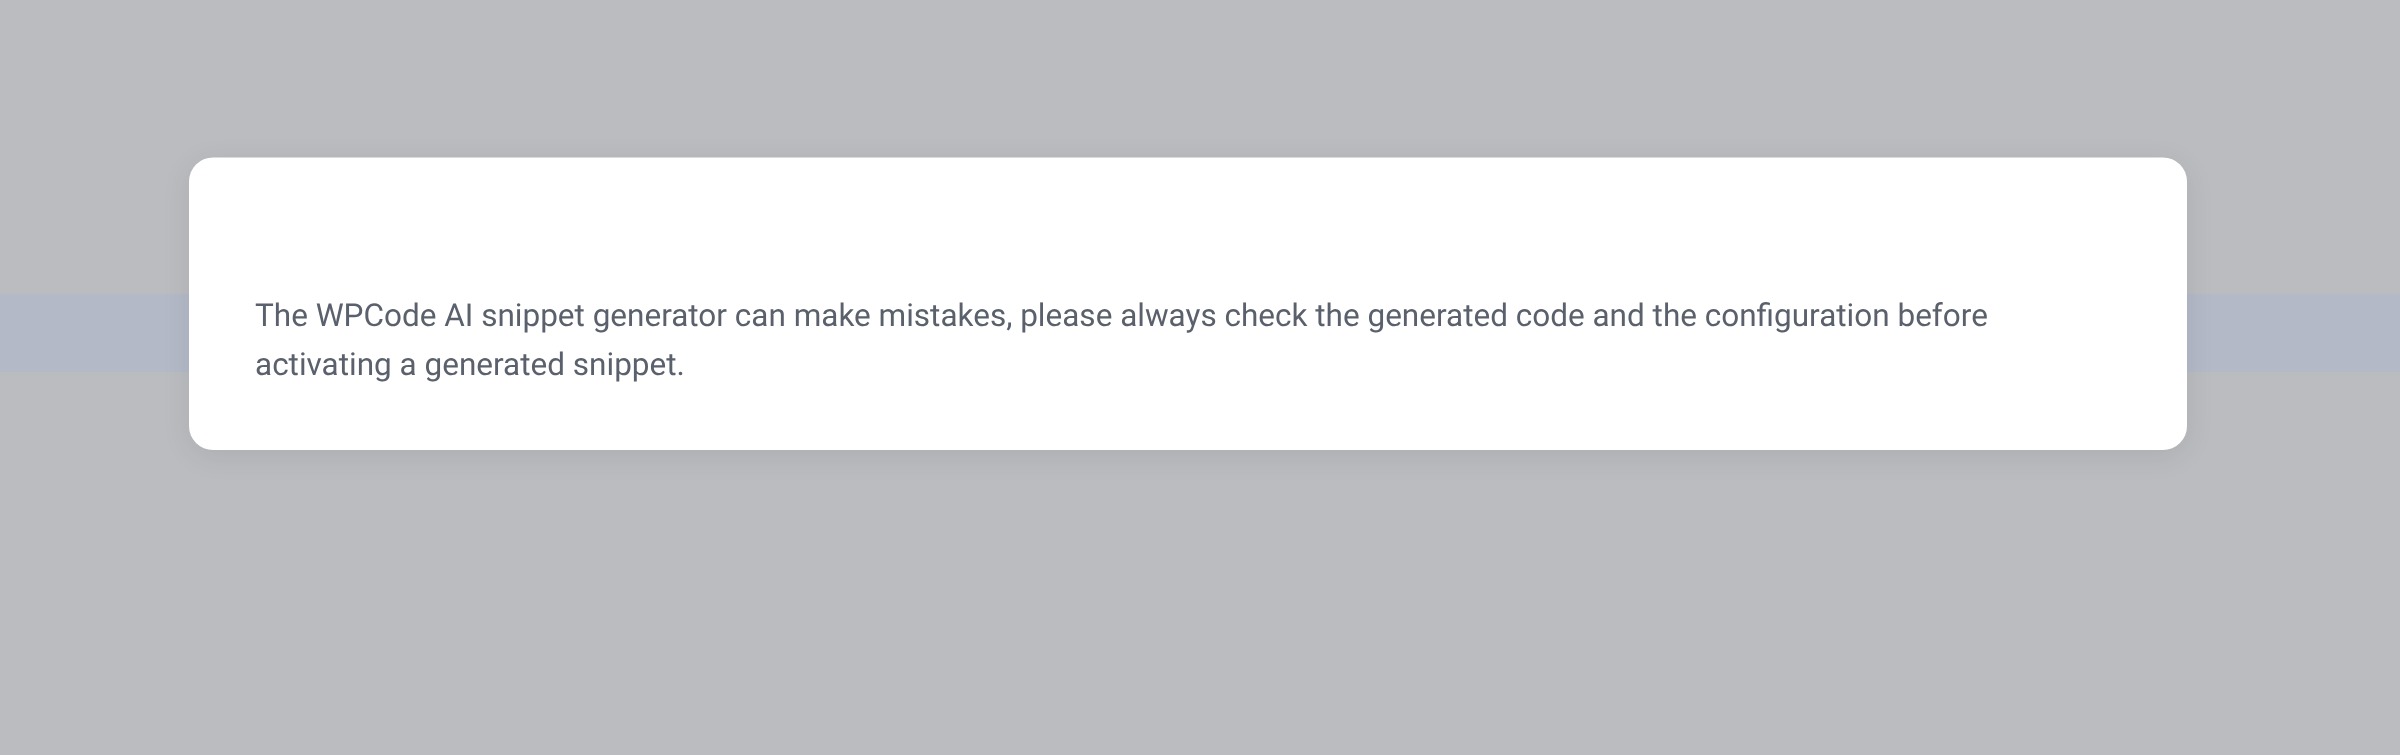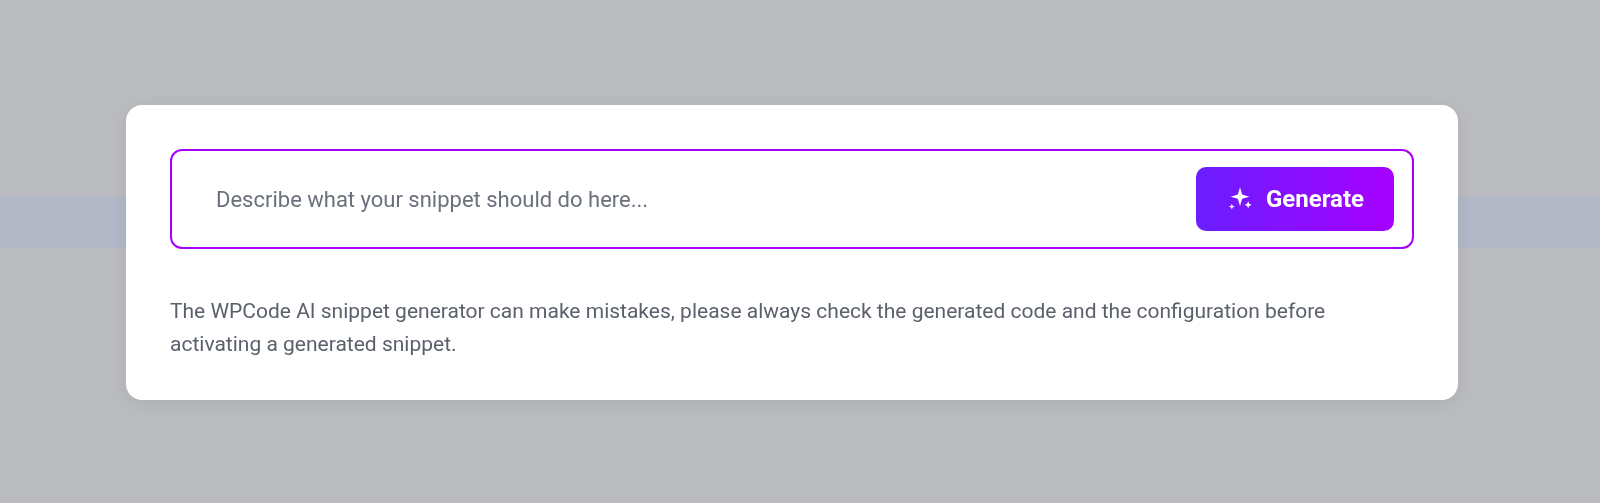--- a/index.html
+++ b/index.html
@@ -90,27 +90,14 @@
       color: #5b616c;
       line-height: 1.55;
     }
   </style>
 </head>
 <body>
 
 <div class="bg-stripe"></div>
 
 <div class="card">
-  <div class="input-wrapper">
-    <input type="text" class="prompt-input" placeholder="Describe what your snippet should do here..." style="">
-    <button class="generate-button">
-      <span class="sparkles-icon">
-        <svg viewBox="0 0 24 24" fill="#ffffff" xmlns="http://www.w3.org/2000/svg">
-          <path d="M12 2 L13.8 8.2 L20 10 L13.8 11.8 L12 18 L10.2 11.8 L4 10 L10.2 8.2 Z"></path>
-          <path d="M19 14 L19.9 16.1 L22 17 L19.9 17.9 L19 20 L18.1 17.9 L16 17 L18.1 16.1 Z"></path>
-          <path d="M5 16 L5.7 17.8 L7.5 18.5 L5.7 19.2 L5 21 L4.3 19.2 L2.5 18.5 L4.3 17.8 Z"></path>
-        </svg>
-      </span>
-      <span class="label">Generate</span>
-    </button>
-  </div>
   <p class="disclaimer">The WPCode AI snippet generator can make mistakes, please always check the generated code and the configuration before activating a generated snippet.</p>
 </div>
 
 </body></html>

